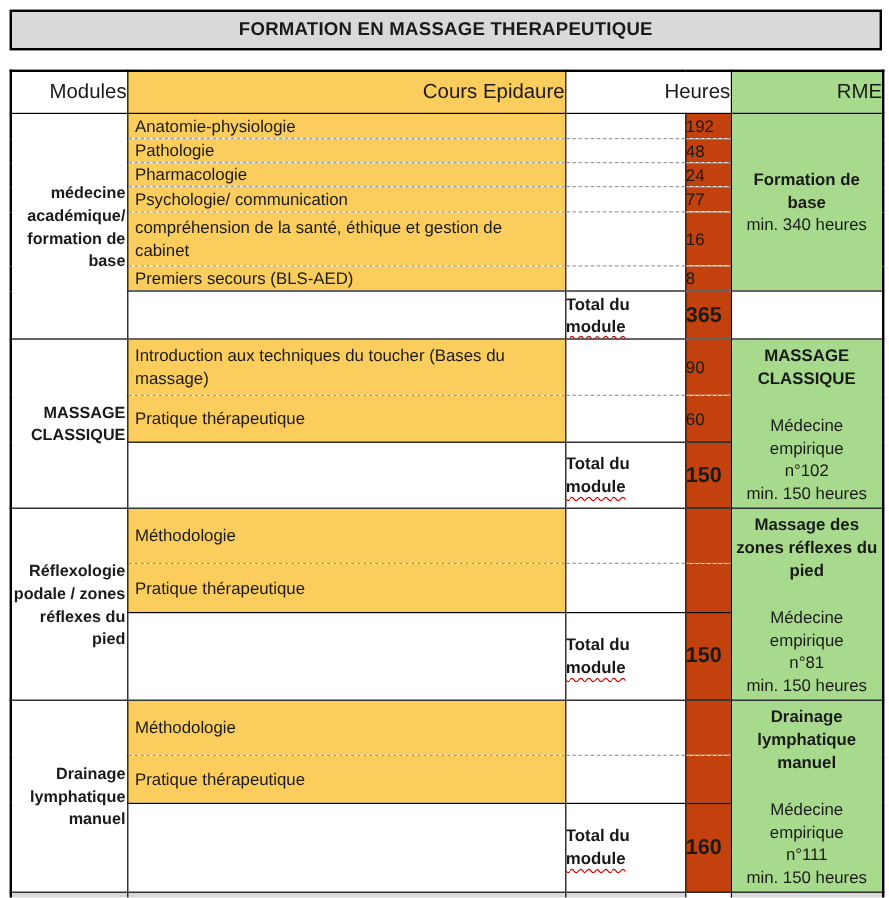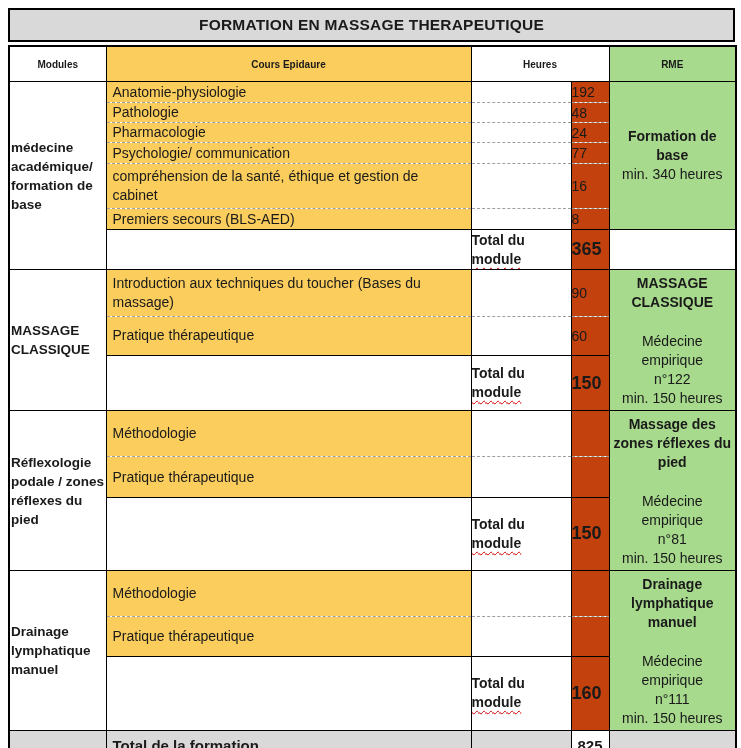--- a/index.html
+++ b/index.html
@@ -11,21 +11,21 @@
   }
   .page{padding:8px 0 0 8px;}
 
   
   .title-bar{
     width:723px;height:30px;
     border:2px solid #000;
     background:var(--c-gray,#D9D9D9);
     display:flex;align-items:center;justify-content:center;
     font-weight:bold;font-size:15.5px;letter-spacing:.2px;
-    margin-bottom:3px;
+    margin-bottom:16px;
   }
 
   
   table.grid{
     table-layout:fixed;border-collapse:collapse;
     width:727px;
     border:2px solid #000;
     font-size:14px;
   }
   col.c-mod{width:97px;}
@@ -37,28 +37,28 @@
   td{
     border-left:1px solid #000;border-right:1px solid #000;
     border-top:none;border-bottom:none;
     padding:0;vertical-align:middle;
     overflow:hidden;
   }
 
   
   tr.hdr td{
     border-top:1px solid #000;border-bottom:1px solid #000;
-    font-weight:bold;font-size:10px;text-align:center;height:34px;
+    font-weight:normal;font-size:17px;text-align:right;height:34px;
   }
   td.hdr-course{background:var(--c-yellow,#FACD5C);}
   td.hdr-rme{background:var(--c-green,#A7DA8C);}
 
   
   td.mod{
-    background:#fff;text-align:left;font-weight:bold;
+    background:#fff;text-align:right;font-weight:bold;
     font-size:13.5px;line-height:19px;padding:0 1px;
   }
   td.course{
     background:var(--c-yellow,#FACD5C);
     padding:0 6px;line-height:19px;
   }
   td.hl{background:#fff;}
   td.num{background:#c2410c;}
   td.rme{
     background:var(--c-green,#A7DA8C);
@@ -172,21 +172,21 @@
       </tr>
 
       <tr class="h45">
         <td class="mod msep" rowspan="3">MASSAGE CLASSIQUE</td>
         <td class="course msep">Introduction aux techniques du toucher (Bases du massage)</td>
         <td class="hl msep"></td>
         <td class="num msep">90</td>
         <td class="rme top msep" rowspan="3">
           <div class="rme-title">MASSAGE CLASSIQUE</div>
           <div class="rme-block">
-            <div class="rme-reg">Médecine empirique n°122</div>
+            <div class="rme-reg">Médecine empirique n°102</div>
             <div class="rme-min">min. 150 heures</div>
           </div>
         </td>
       </tr>
       <tr class="h38">
         <td class="course d">Pratique thérapeutique</td>
         <td class="hl d"></td>
         <td class="num d">60</td>
       </tr>
       <tr class="h53">

